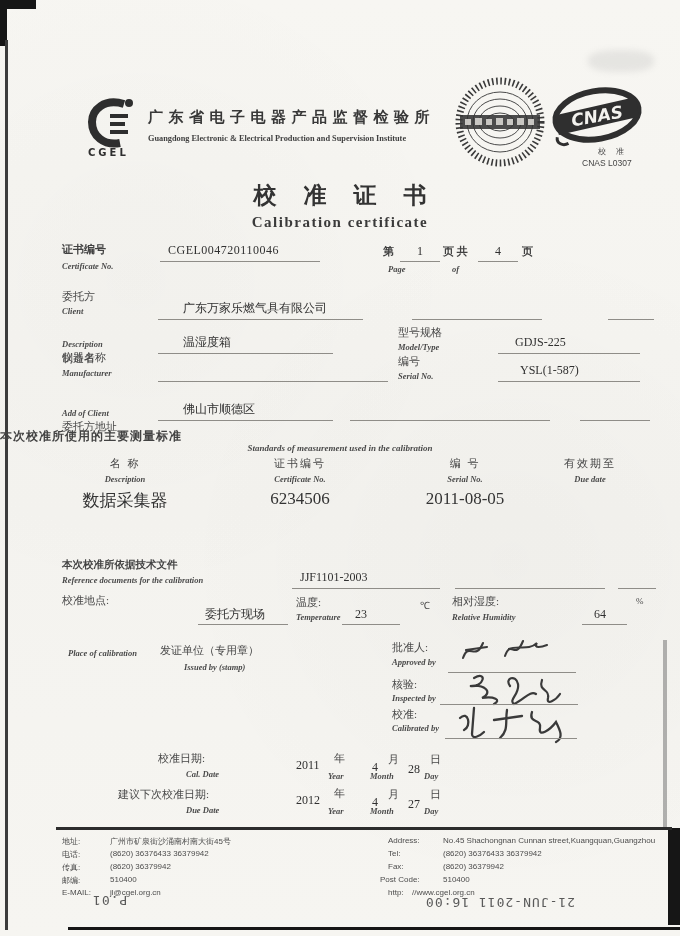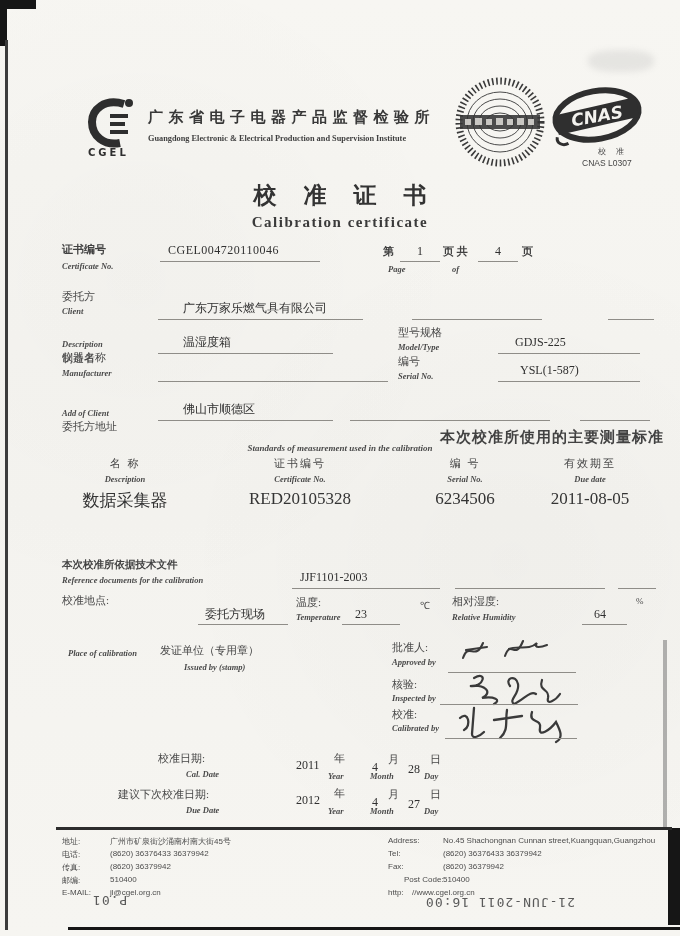--- a/index.html
+++ b/index.html
@@ -123,33 +123,32 @@
   <div class="t val" style="left:520px;top:363px;">YSL(1-587)</div>
   <div class="u" style="left:498px;top:381px;width:142px;"></div>
 
   <div class="t cn" style="left:62px;top:391px;margin-top:28px;">委托方地址</div>
   <div class="t en" style="left:62px;top:408px;">Add of Client</div>
   <div class="t val" style="left:183px;top:401px;">佛山市顺德区</div>
   <div class="u" style="left:158px;top:420px;width:175px;"></div>
   <div class="u" style="left:350px;top:420px;width:200px;"></div>
   <div class="u" style="left:580px;top:420px;width:70px;"></div>
 
-  <div class="t cnb" style="left:0;top:428px;width:664px;text-align:right;font-size:15px;letter-spacing:1px;">本次校准所使用的主要测量标准</div>
+  <div class="t cnb" style="left:0;top:428px;width:664px;text-align:left;font-size:12px;letter-spacing:1px;">本次校准所使用的主要测量标准</div>
   <div class="t en" style="left:0;top:443px;width:680px;text-align:center;font-size:9px;">Standards of measurement used in the calibration</div>
   <div class="stdgrid">
     <div class="h1">名 称</div>
     <div class="h1">证书编号</div>
     <div class="h1">编 号</div>
     <div class="h1">有效期至</div>
     <div class="h2">Description</div>
     <div class="h2">Certificate No.</div>
     <div class="h2">Serial No.</div>
     <div class="h2">Due date</div>
     <div class="c">数据采集器</div>
-    <div class="c">RED20105328</div>
     <div class="c">6234506</div>
     <div class="c">2011-08-05</div>
   </div>
 
   <div class="t cnb" style="left:62px;top:558px;font-size:10.5px;">本次校准所依据技术文件</div>
   <div class="t en" style="left:62px;top:575px;">Reference documents for the calibration</div>
   <div class="t val" style="left:300px;top:570px;">JJF1101-2003</div>
   <div class="u" style="left:292px;top:588px;width:148px;"></div>
   <div class="u" style="left:455px;top:588px;width:150px;"></div>
   <div class="u" style="left:618px;top:588px;width:38px;"></div>
@@ -243,21 +242,21 @@
   <div class="t foot" style="left:110px;top:875px;">510400</div>
   <div class="t foot" style="left:62px;top:888px;">E-MAIL:</div>
   <div class="t foot" style="left:110px;top:888px;">jl@cgel.org.cn</div>
 
   <div class="t foot" style="left:388px;top:836px;">Address:</div>
   <div class="t foot" style="left:443px;top:836px;">No.45 Shachongnan Cunnan street,Kuangquan,Guangzhou</div>
   <div class="t foot" style="left:388px;top:849px;">Tel:</div>
   <div class="t foot" style="left:443px;top:849px;">(8620) 36376433 36379942</div>
   <div class="t foot" style="left:388px;top:862px;">Fax:</div>
   <div class="t foot" style="left:443px;top:862px;">(8620) 36379942</div>
-  <div class="t foot" style="left:404px;top:875px;">Post Code:</div>
+  <div class="t foot" style="left:380px;top:875px;">Post Code:</div>
   <div class="t foot" style="left:443px;top:875px;">510400</div>
   <div class="t foot" style="left:388px;top:888px;">http:</div>
   <div class="t foot" style="left:412px;top:888px;">//www.cgel.org.cn</div>
 
   <div class="t fax" style="left:92px;top:893px;">P.01</div>
   <div class="t fax" style="left:425px;top:895px;">21-JUN-2011 16:00</div>
 
 </div>
 
 </body></html>

